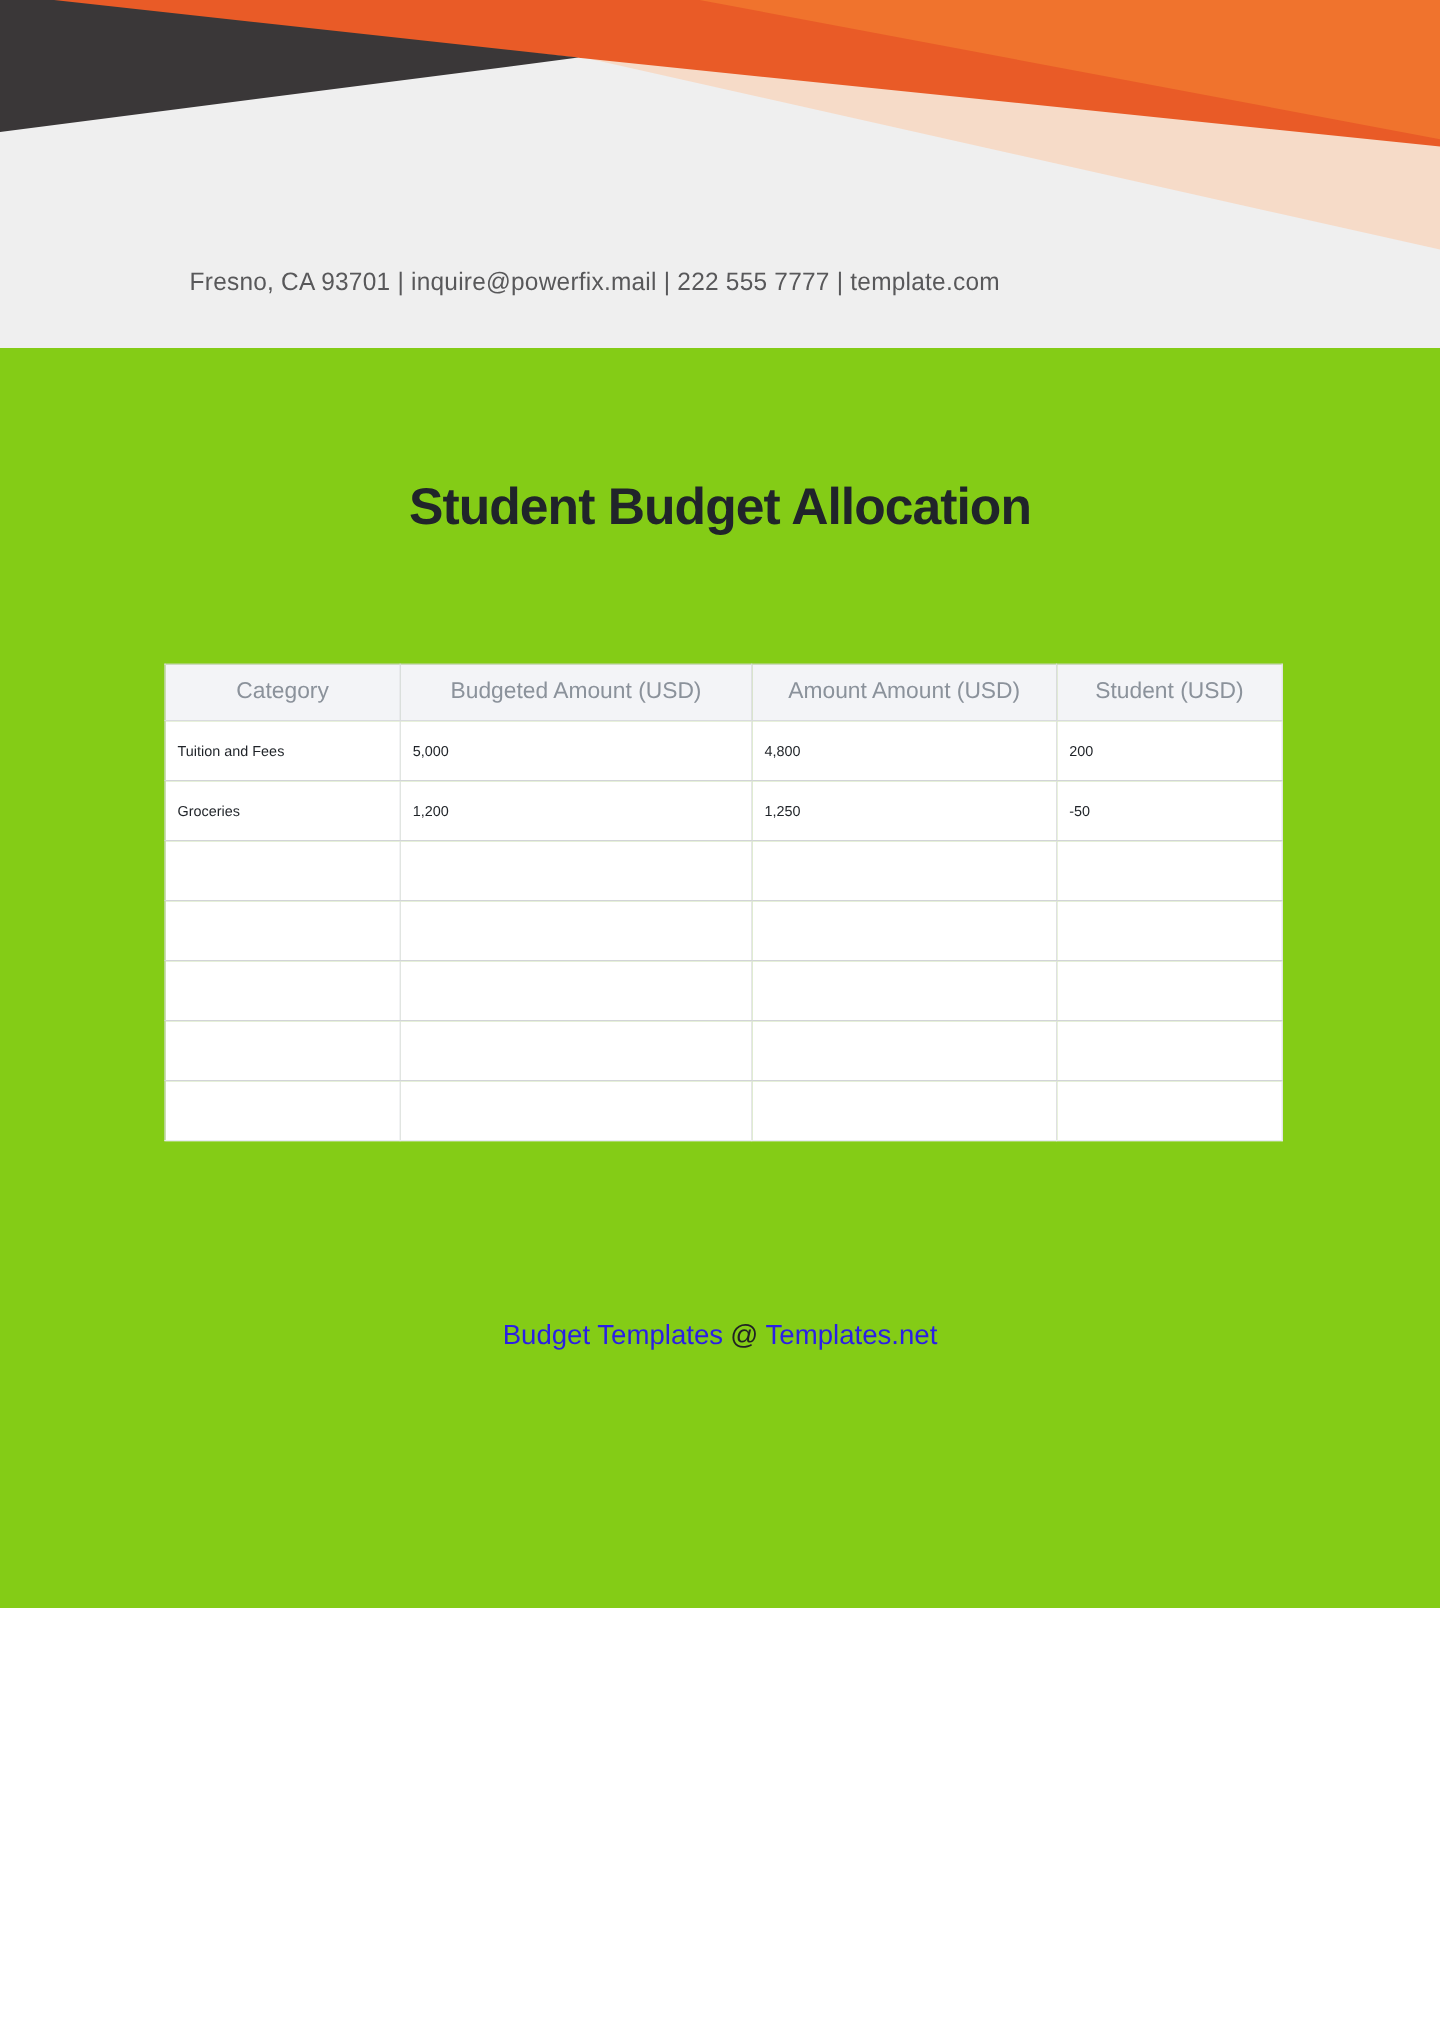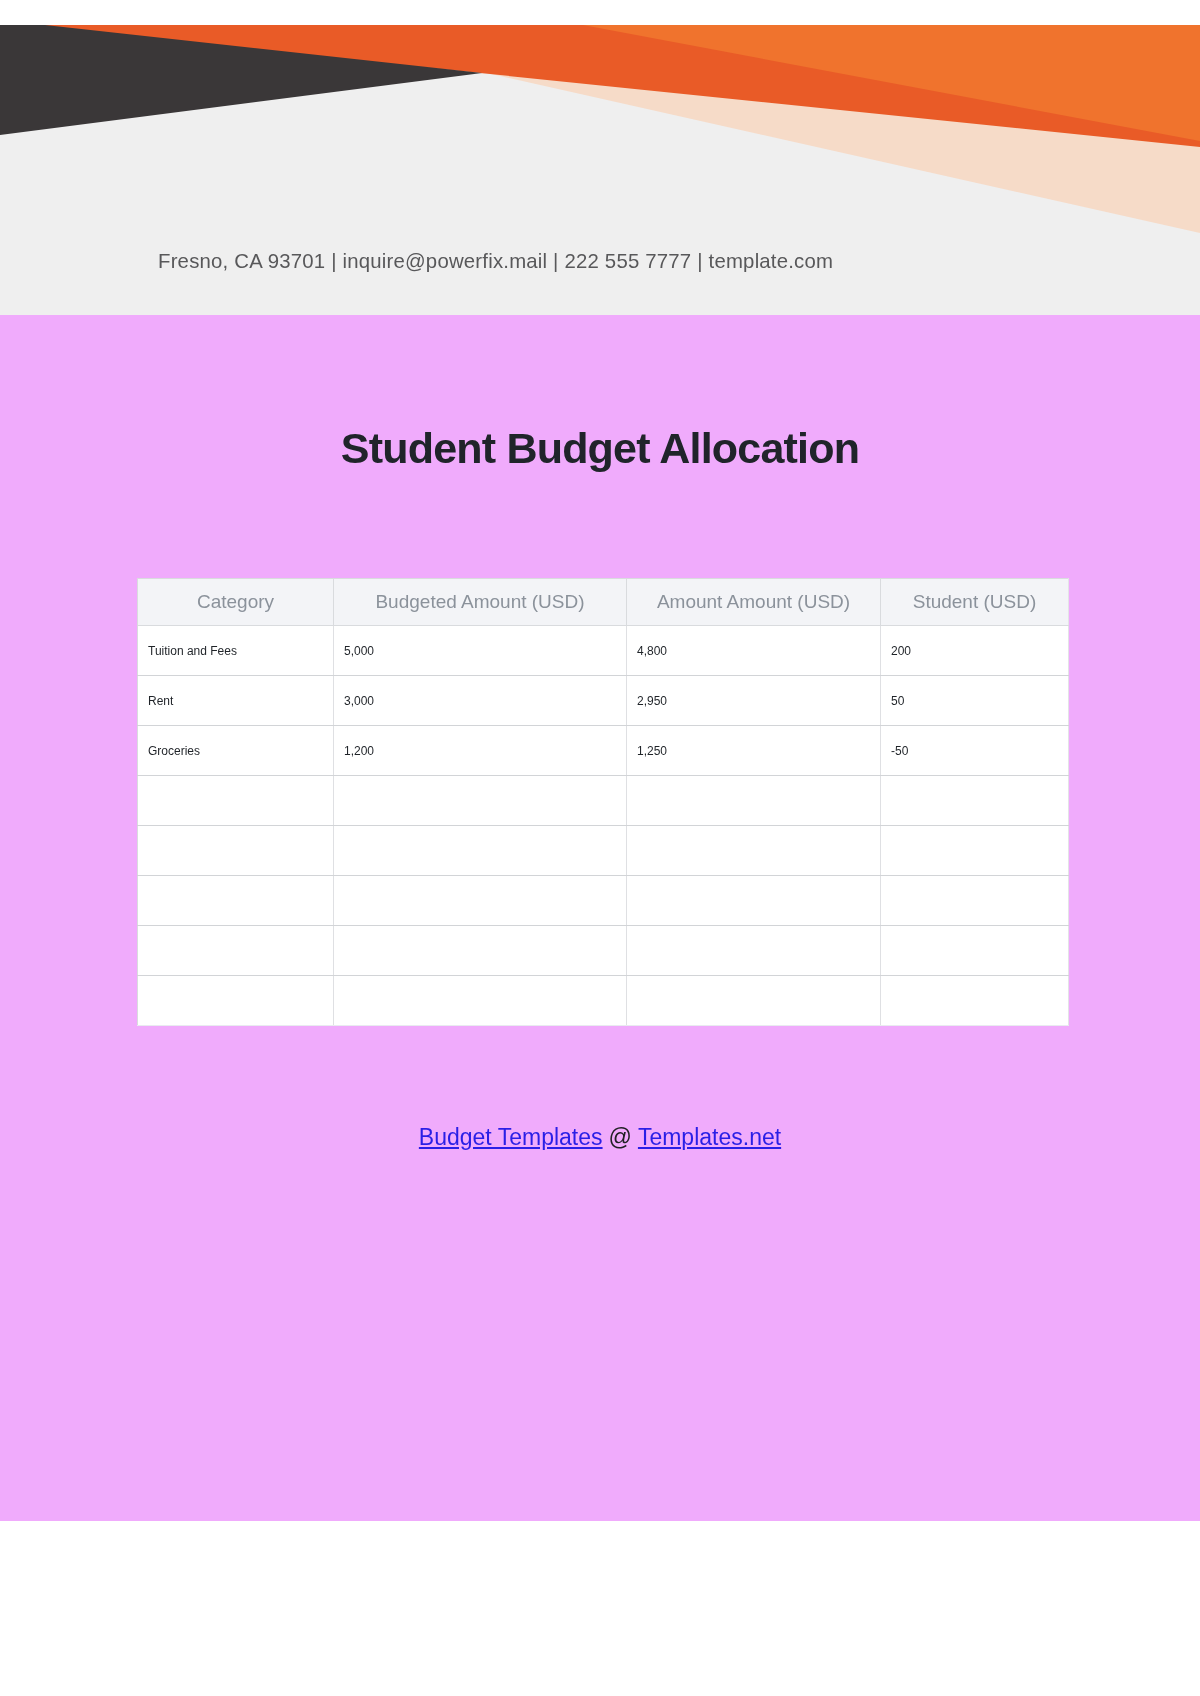--- a/index.html
+++ b/index.html
@@ -1,23 +1,22 @@
 <!DOCTYPE html>
 <html><head>
 <meta charset="utf-8">
 <style>
   html, body { margin: 0; padding: 0; background: #ffffff; }
   .page {
     position: relative;
     width: 1200px;
-    height: 1496px;
-    background: #f0abfc;
+    height: 1340px;
+    background: #84cc16;
     overflow: hidden;
     font-family: "Liberation Sans", "DejaVu Sans", sans-serif;
-    margin-top: 25px;
   }
 
   
   .header-band {
     position: absolute;
     top: 0; left: 0;
     width: 1200px; height: 290px;
     background: #efefef;
   }
   .header-band svg { position: absolute; top: 0; left: 0; display: block; }
@@ -94,21 +93,20 @@
     position: absolute;
     top: 1099px;
     left: 0;
     width: 100%;
     text-align: center;
     font-size: 23px;
     color: #202124;
   }
   .footer-attribution a {
     color: #2a1fe6;
-    text-decoration: underline;
     cursor: pointer;
   }
   .footer-attribution .sep { color: #202124; padding: 0 6px; }
 </style>
 </head>
 <body>
 
 <div class="page">
 
   <div class="header-band">
@@ -138,26 +136,20 @@
           <th>Amount Amount (USD)</th>
           <th>Student (USD)</th>
         </tr>
       </thead>
       <tbody>
         <tr>
           <td>Tuition and Fees</td>
           <td>5,000</td>
           <td>4,800</td>
           <td>200</td>
-        </tr>
-        <tr>
-          <td>Rent</td>
-          <td>3,000</td>
-          <td>2,950</td>
-          <td>50</td>
         </tr>
         <tr>
           <td>Groceries</td>
           <td>1,200</td>
           <td>1,250</td>
           <td>-50</td>
         </tr>
         <tr>
           <td></td>
           <td></td>

